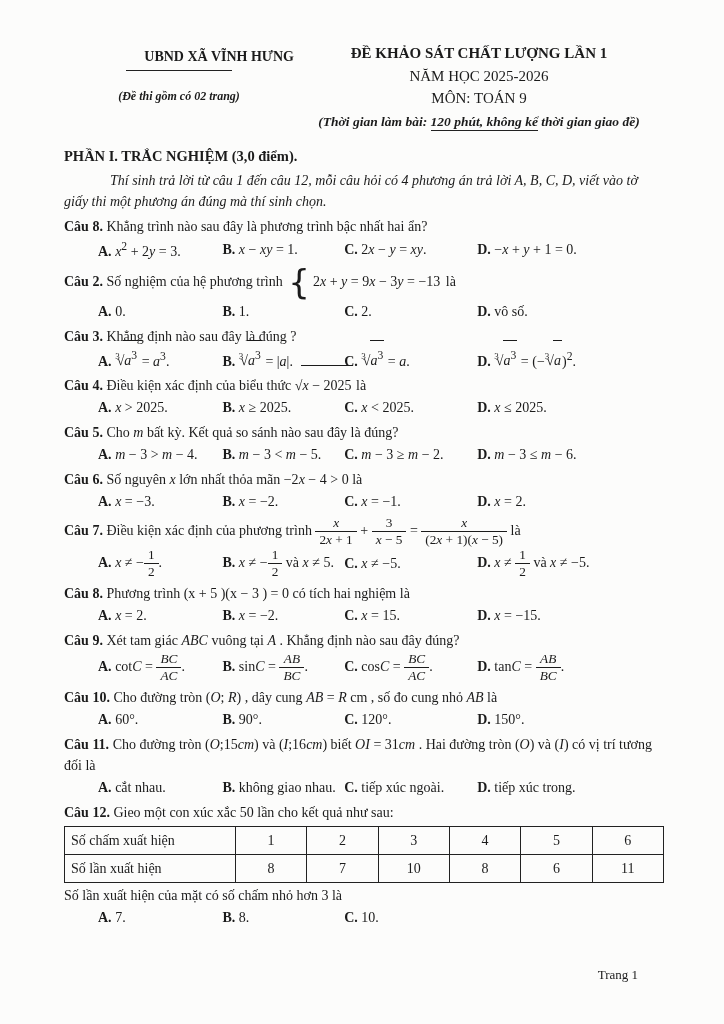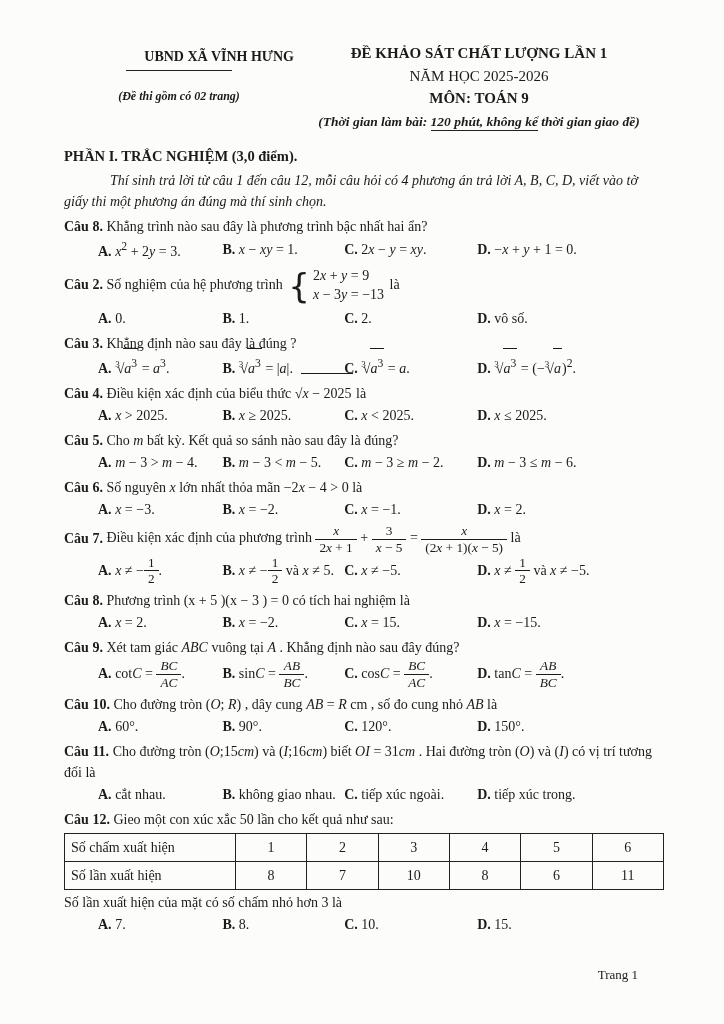--- a/index.html
+++ b/index.html
@@ -17,21 +17,21 @@
   }
   
   .header { display:flex; margin-bottom:14px; }
   .header-left { width:230px; text-align:center; padding-top:4px; }
   .org { font-weight:bold; font-size:14px; white-space:nowrap;text-align:right; }
   .org-rule { width:106px; border-top:1.5px solid #222; margin:3px auto 16px; }
   .pages-note { font-style:italic; font-weight:600; font-size:12px; white-space:nowrap; }
   .header-right { flex:1; text-align:center; }
   .title1 { font-weight:bold; font-size:15px; }
   .title2 { font-weight:normal; font-size:15px; }
-  .title3 { font-weight:bold; font-size:15px; }
+  .title3 { font-weight:normal; font-size:15px; }
   .time-note { font-style:italic; font-weight:600; font-size:13.5px; margin-top:2px; }
   .time-note .u { border-bottom:1.5px solid #222; padding-bottom:1px; }
   
   .section-heading { font-weight:bold; font-size:14.5px; margin-bottom:2px; }
   .instructions { font-style:italic; margin:0 0 4px 0; text-indent:46px; }
   
   .question { margin-bottom:4px; }
   .stem b { font-weight:bold; }
   .post { margin-top:1px; }
   .options {
@@ -43,21 +43,21 @@
   
   i { font-style:italic; }
   .frac { display:inline-block; vertical-align:middle; text-align:center; line-height:1.05; font-size:0.95em; }
   .frac .num { display:block; border-bottom:1px solid #1b1b1b; padding:0 4px 1px; }
   .frac .den { display:block; padding:1px 4px 0; }
   .rad { border-top:1.2px solid #1b1b1b; padding:12px 1px; }
   .srd { margin-right:-1px; }
   .idx { font-size:9px; vertical-align:6px; margin-right:-3px; }
   .sys { display:inline-flex; align-items:center; vertical-align:middle; margin:2px 2px; }
   .sys .brace { font-size:34px; font-weight:400; line-height:0.9; margin-right:3px; font-family:"DejaVu Sans",sans-serif; }
-  .sys .eqs { display:inline-flex; flex-direction:column; text-align:left; }
+  .sys .eqs { display:inline-flex; flex-direction:row; text-align:left; }
   .sys .eqs span { line-height:1.35; }
   
   .freq-table { width:100%; border-collapse:collapse; margin:3px 0 2px; }
   .freq-table td { border:1.5px solid #222; height:25px; font-size:14px; }
   .freq-table .lcell { width:28.5%; text-align:left; padding-left:6px; }
   .freq-table .vcell { width:11.9%; text-align:center; }
   
   .footer { position:absolute; right:86px; bottom:40px; font-size:13px; }
 </style>
 </head>
@@ -209,19 +209,18 @@
               <td class="vcell">6</td>
               <td class="vcell">11</td>
             </tr>
           </tbody>
         </table>
         <div class="post">Số lần xuất hiện của mặt có số chấm nhỏ hơn 3 là</div>
         <div class="options">
           <span class="option"><b>A.</b> 7.</span>
           <span class="option"><b>B.</b> 8.</span>
           <span class="option"><b>C.</b> 10.</span>
-          <span class="option"><b>D.</b> 15.</span>
         </div>
       </div>
     </div>
 
   <div class="footer">Trang 1</div>
 </div>
 
 </body></html>

